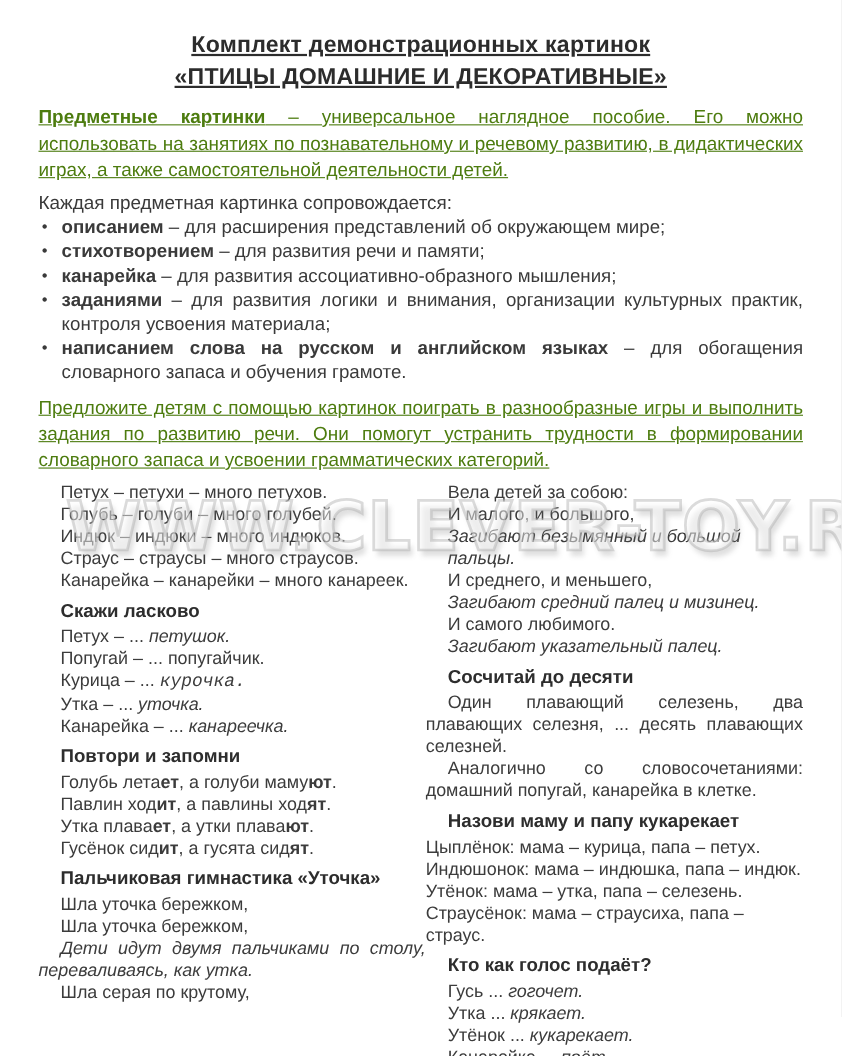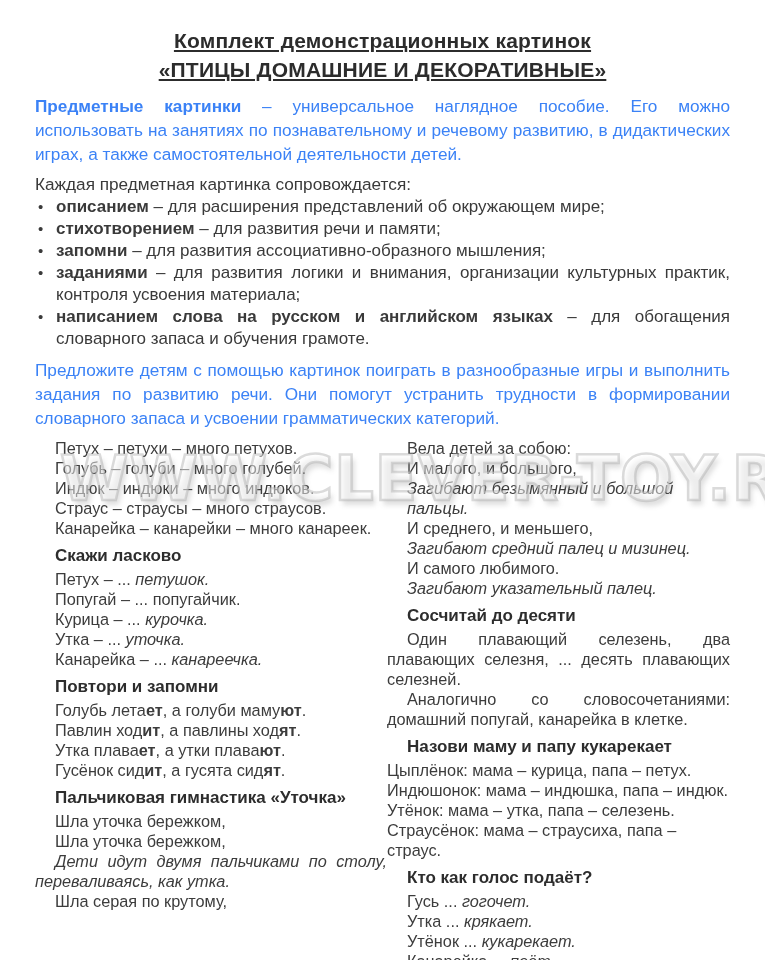--- a/index.html
+++ b/index.html
@@ -15,21 +15,21 @@
     padding: 26px 35px 0 35px;
     color: #3a3a3a;
   }
 
   
   .title { text-align: center; font-weight: bold; color: #2c2c2c;
            font-size: 21px; line-height: 29px; margin-bottom: 10px;
            letter-spacing: 0.2px; text-decoration: underline; }
 
   
-  .para { font-size: 17.2px; line-height: 24px; text-align: justify; color: #3b82f6; }
+  .para { font-size: 17.2px; line-height: 24px; text-align: justify; color: #4d7c0f; text-decoration: underline; }
   .list-intro { font-size: 17.2px; line-height: 24px; margin-top: 6px; }
 
   .bullets { list-style: none; margin: 0; }
   .bullet-item { position: relative; padding-left: 21px; font-size: 17px;
                  line-height: 22px; text-align: justify; }
   .bullet-dot { position: absolute; left: 3px; top: 0; font-size: 15px; }
   .para2 { margin-top: 8px; }
 
   
   .columns { display: flex; margin-top: 8px; }
@@ -80,21 +80,21 @@
     <p class="list-intro">Каждая предметная картинка сопровождается:</p>
 
     <ul class="bullets">
       <li class="bullet-item">
         <span class="bullet-dot">•</span><span><span style="font-weight: bold;">описанием</span><span> – для расширения представлений об окружающем мире;</span></span>
       </li>
       <li class="bullet-item">
         <span class="bullet-dot">•</span><span><span style="font-weight: bold;">стихотворением</span><span> – для развития речи и памяти;</span></span>
       </li>
       <li class="bullet-item">
-        <span class="bullet-dot">•</span><span><span style="font-weight: bold;">запомни</span><span> – для развития ассоциативно-образного мышления;</span></span>
+        <span class="bullet-dot">•</span><span><span style="font-weight: bold;">канарейка</span><span> – для развития ассоциативно-образного мышления;</span></span>
       </li>
       <li class="bullet-item">
         <span class="bullet-dot">•</span><span><span style="font-weight: bold;">заданиями</span><span> – для развития логики и внимания, организации культурных практик, контроля усвоения материала;</span></span>
       </li>
       <li class="bullet-item">
         <span class="bullet-dot">•</span><span><span style="font-weight: bold;">написанием слова на русском и английском языках</span><span> – для обогащения словарного запаса и обучения грамоте.</span></span>
       </li>
     </ul>
 
     <p class="para para2">Предложите детям с помощью картинок поиграть в разнообразные игры и выполнить задания по развитию речи. Они помогут устранить трудности в формировании словарного запаса и усвоении грамматических категорий.</p>
@@ -108,21 +108,21 @@
           <p class="cline">Голубь – голуби – много голубей.</p>
           <p class="cline">Индюк – индюки – много индюков.</p>
           <p class="cline">Страус – страусы – много страусов.</p>
           <p class="cline">Канарейка – канарейки – много канареек.</p>
         </div>
 
         <div class="section">
           <h2>Скажи ласково</h2>
           <p class="cline"><span>Петух – ... </span><span style="font-style: italic;">петушок.</span></p>
           <p class="cline"><span>Попугай – ... </span><span style="">попугайчик.</span></p>
-          <p class="cline"><span>Курица – ... </span><span style="font-style: italic;">курочка.</span></p>
+          <p class="cline"><span>Курица – ... </span><span style="font-style: italic; font-family: Liberation Mono, monospace;">курочка.</span></p>
           <p class="cline"><span>Утка – ... </span><span style="font-style: italic;">уточка.</span></p>
           <p class="cline"><span>Канарейка – ... </span><span style="font-style: italic;">канареечка.</span></p>
         </div>
 
         <div class="section">
           <h2>Повтори и запомни</h2>
           <p class="cline"><span>Голубь лета</span><span style="font-weight: bold;">ет</span><span>, а голуби маму</span><span style="font-weight: bold;">ют</span><span>.</span></p>
           <p class="cline"><span>Павлин ход</span><span style="font-weight: bold;">ит</span><span>, а павлины ход</span><span style="font-weight: bold;">ят</span><span>.</span></p>
           <p class="cline"><span>Утка плава</span><span style="font-weight: bold;">ет</span><span>, а утки плава</span><span style="font-weight: bold;">ют</span><span>.</span></p>
           <p class="cline"><span>Гусёнок сид</span><span style="font-weight: bold;">ит</span><span>, а гусята сид</span><span style="font-weight: bold;">ят</span><span>.</span></p>

